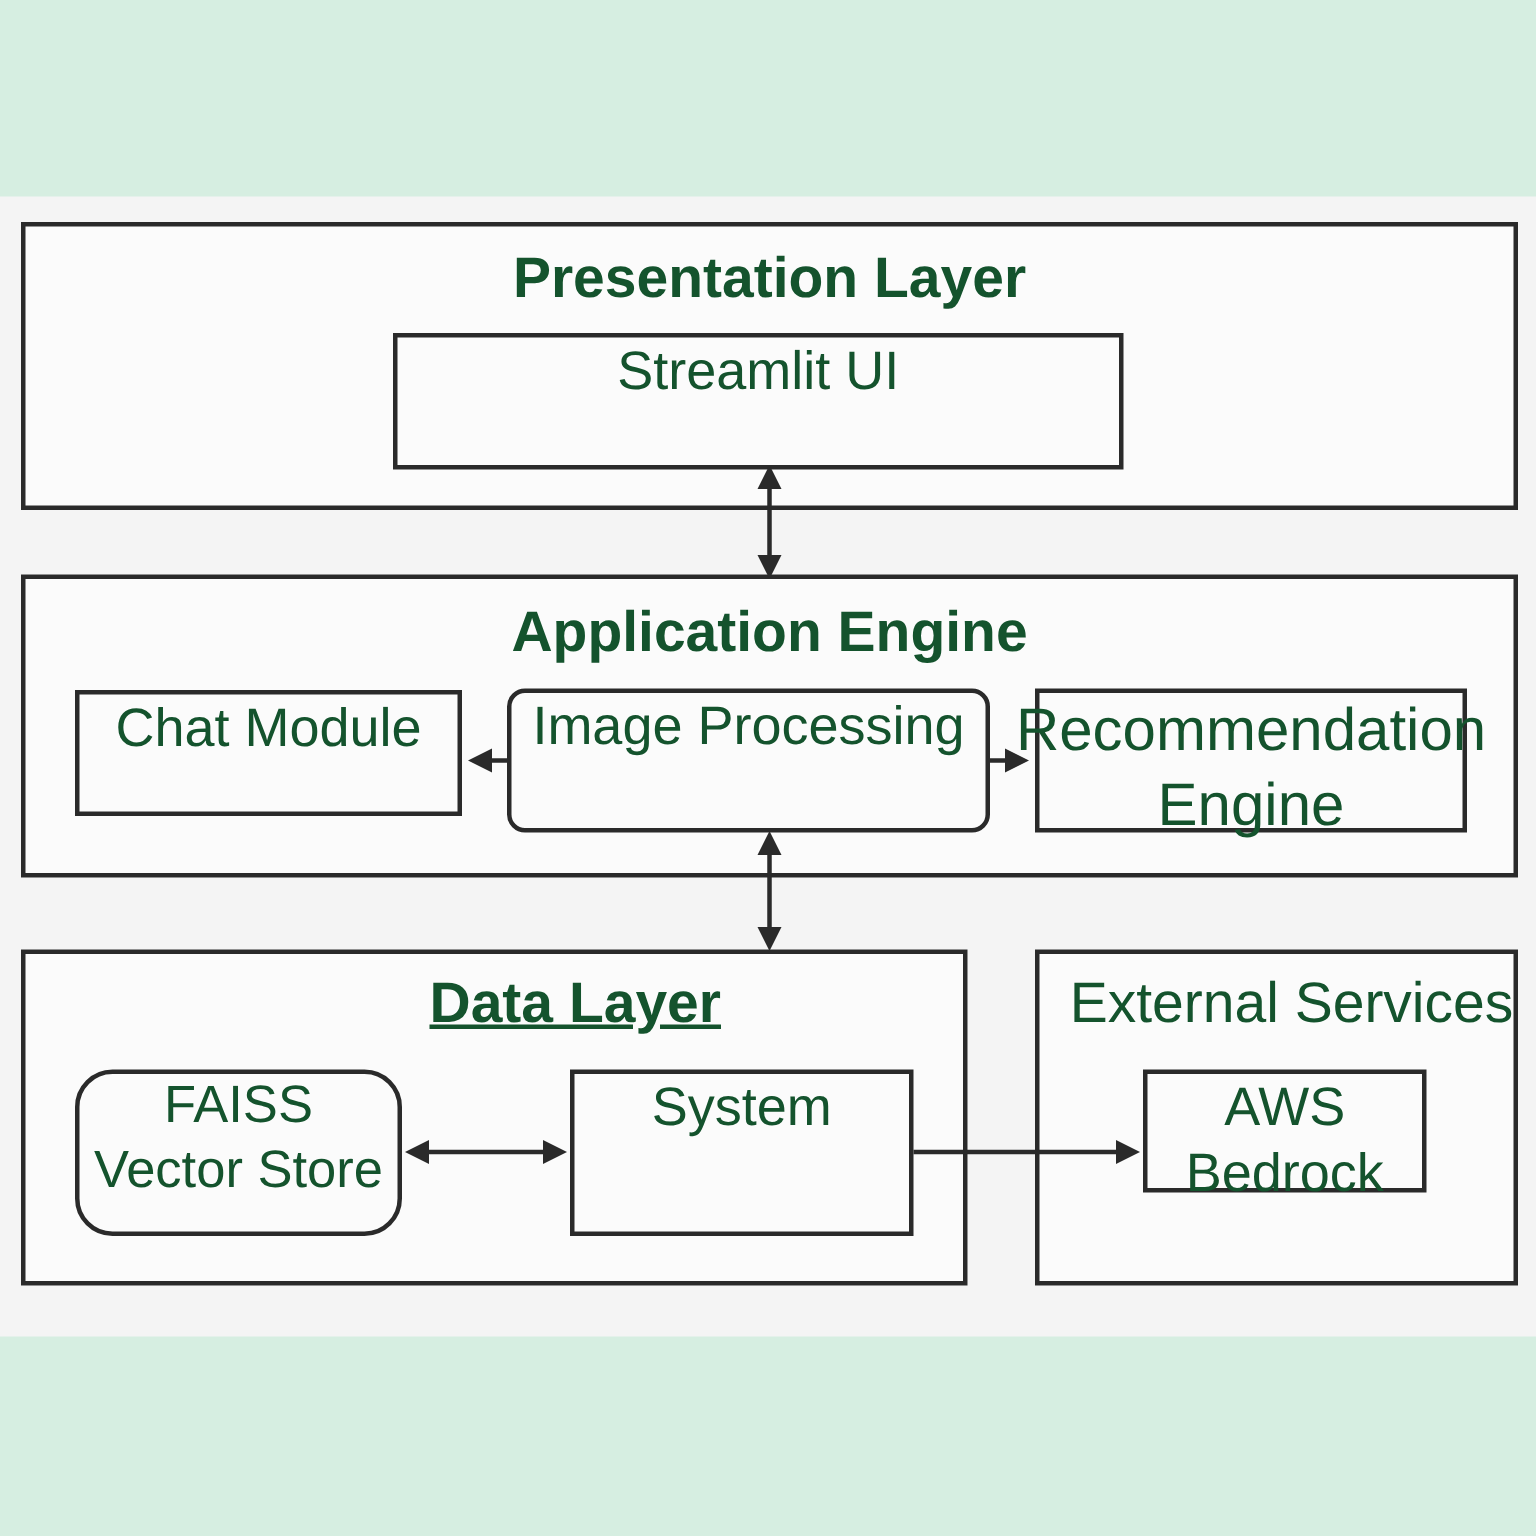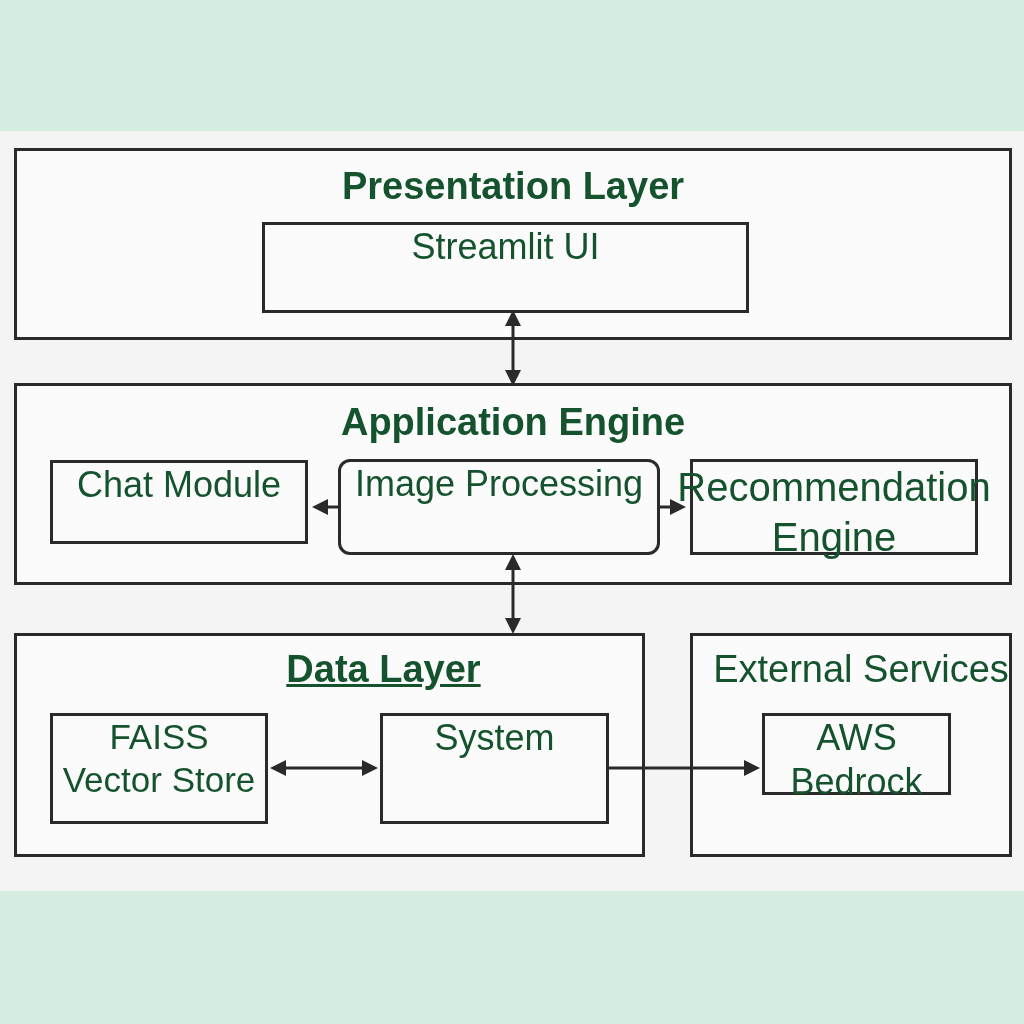--- a/index.html
+++ b/index.html
@@ -56,21 +56,21 @@
     justify-content: flex-start;
     text-align: center;
     font-size: 36px;
     line-height: 1.22;
     white-space: nowrap;
   }
   .node-streamlit-ui          { left: 262px; top: 222px; width: 487px; height: 91px; }
   .node-chat-module           { left: 50px;  top: 460px; width: 258px; height: 84px; }
   .node-image-processing      { left: 338px; top: 459px; width: 322px; height: 96px; border-radius: 12px; }
   .node-recommendation-engine { left: 690px; top: 459px; width: 288px; height: 96px; font-size: 40px; line-height: 1.25; }
-  .node-faiss-vector-store    { left: 50px;  top: 713px; width: 218px; height: 111px; font-size: 35px; }
+  .node-faiss-vector-store    { left: 50px;  top: 713px; width: 218px; height: 111px; font-size: 35px; border-radius: 25px; }
   .node-local-file-system     { left: 380px; top: 713px; width: 229px; height: 111px; }
   .node-aws-bedrock           { left: 762px; top: 713px; width: 189px; height: 82px; }
 
   .arrows {
     position: absolute;
     left: 0; top: 0;
     width: 1024px; height: 1024px;
     pointer-events: none;
     z-index: 5;
   }

